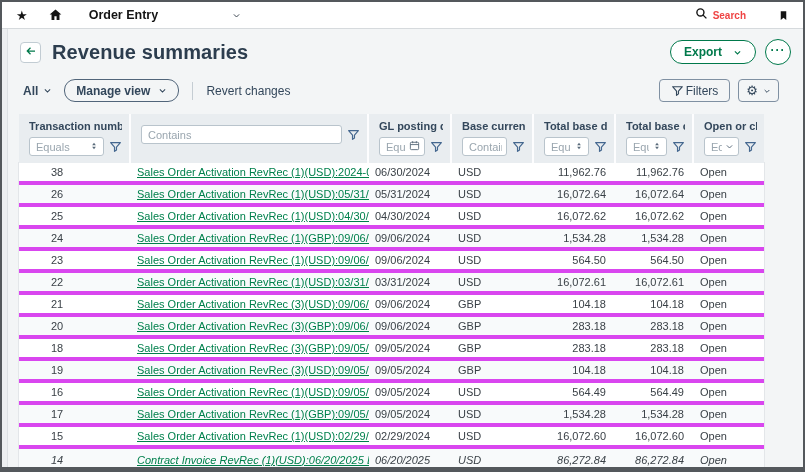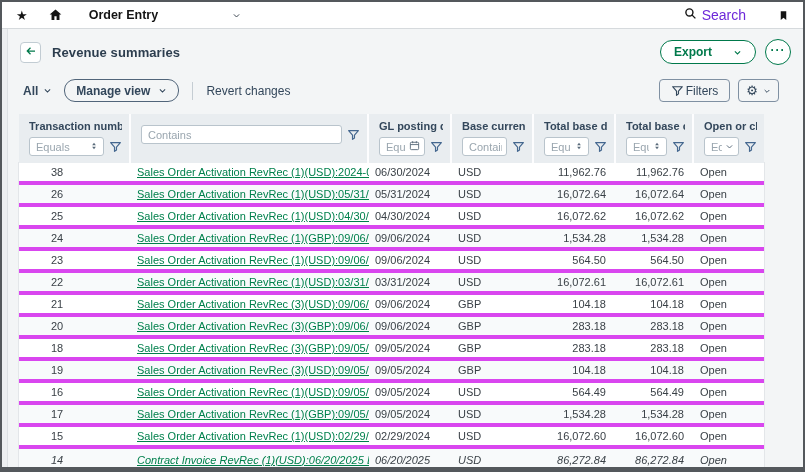--- a/index.html
+++ b/index.html
@@ -6,32 +6,32 @@
   *{box-sizing:border-box;}
   .window{width:805px;height:472px;border:2px solid #54585c;border-bottom-width:5px;background:#f3f5f6;overflow:hidden;position:relative;}
   
   .topbar{height:27px;background:#ffffff;border-bottom:1px solid #d6dadd;display:flex;align-items:center;padding:0 14px;}
   .star{font-size:13px;color:#141414;line-height:1;cursor:pointer;}
   .home{margin-left:20px;display:flex;align-items:center;cursor:pointer;}
   .app-switcher{margin-left:26px;width:152px;display:flex;align-items:center;justify-content:space-between;cursor:pointer;}
   .app-switcher .lbl{font-size:12.5px;font-weight:bold;color:#141414;}
   .tb-right{margin-left:auto;display:flex;align-items:center;}
   .search-btn{display:flex;align-items:center;gap:5px;cursor:pointer;}
-  .search-btn .lbl{font-size:14px;font-weight:normal;color:#6d28d9;}
+  .search-btn .lbl{font-size:10px;font-weight:bold;color:#ef4444;}
   .bookmark{margin-left:32px;display:flex;align-items:center;cursor:pointer;}
   .chev{display:flex;align-items:center;color:#3c4650;}
   
   .content{display:flex;height:438px;}
   .gutter{width:6px;background:#edeff1;border-right:1px solid #dde1e4;}
   .main{flex:1;padding:7px 10px 0 8px;}
   
   .page-head{display:flex;align-items:center;margin:2px 2px 0 4px;height:28px;}
   .back-btn{width:21px;height:21px;border:1px solid #c2ccd3;border-radius:4px;background:#fff;display:flex;align-items:center;justify-content:center;cursor:pointer;padding:0;}
-  .page-title{font-size:13px;font-weight:bold;color:#2c3d4e;margin:0 0 0 11px;letter-spacing:.1px;}
-  .export-btn{margin-left:auto;height:24px;border:1.5px solid #00794b;border-radius:13px;background:#fff;color:#00794b;font-weight:bold;font-size:12px;display:flex;align-items:center;gap:21px;padding:0 13px;cursor:pointer;font-family:inherit;}
+  .page-title{font-size:20px;font-weight:bold;color:#2c3d4e;margin:0 0 0 11px;letter-spacing:.1px;}
+  .export-btn{margin-left:auto;height:24px;border:1.5px solid #00794b;border-radius:13px;background:#fff;color:#00794b;font-weight:bold;font-size:12px;display:flex;align-items:center;gap:11px;padding:0 13px;cursor:pointer;font-family:inherit;}
   .export-btn .chev{color:#00794b;}
   .more-btn{width:26px;height:26px;margin-left:9px;border:1.5px solid #00794b;border-radius:50%;background:#fff;color:#00794b;font-weight:bold;font-size:12px;letter-spacing:1px;display:flex;align-items:center;justify-content:center;cursor:pointer;padding:0 0 4px 0;font-family:inherit;}
   
   .toolbar{display:flex;align-items:center;margin:13px 14px 0 7px;height:23px;font-size:12px;color:#33475b;}
   .view-dd{display:flex;align-items:center;gap:5px;font-weight:bold;cursor:pointer;}
   .manage-btn{margin-left:12px;height:23px;border:1px solid #51657a;border-radius:11px;background:transparent;color:#33475b;font-weight:bold;font-size:12px;display:flex;align-items:center;gap:8px;padding:0 11px;cursor:pointer;font-family:inherit;}
   .tdivider{width:1px;height:18px;background:#c5cdd3;margin:0 13px;}
   .revert{color:#33475b;text-decoration:none;cursor:pointer;}
   .filters-btn{margin-left:auto;height:23px;border:1px solid #7f90a2;border-radius:4px;background:transparent;color:#33475b;font-size:12px;display:flex;align-items:center;gap:2px;padding:0 11px;cursor:pointer;font-family:inherit;}
   .gear-btn{margin-left:8px;height:23px;border:1px solid #7f90a2;border-radius:4px;background:transparent;color:#33475b;display:flex;align-items:center;gap:5px;padding:0 7px;cursor:pointer;font-family:inherit;}

